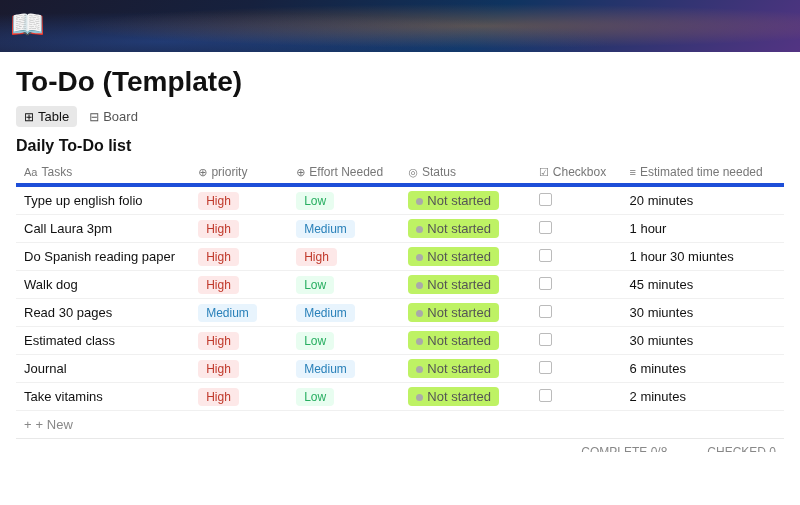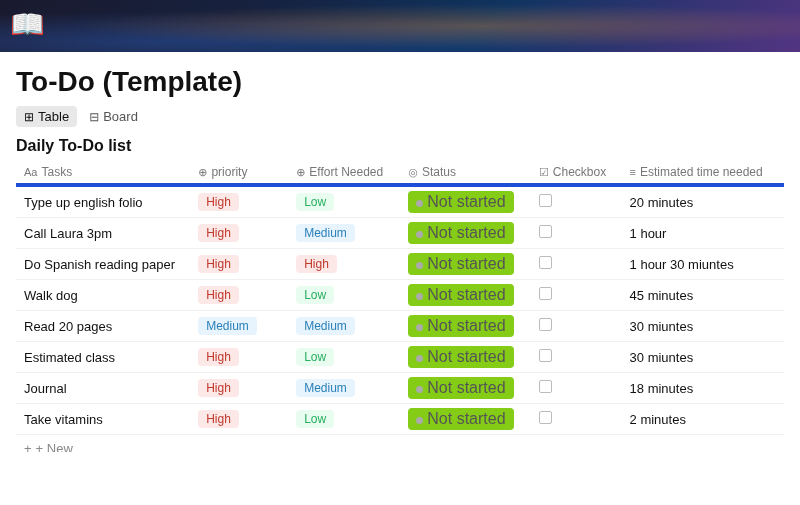--- a/index.html
+++ b/index.html
@@ -99,21 +99,21 @@
     .badge {
       display: inline-block;
       padding: 2px 8px;
       border-radius: 4px;
       font-size: 12px;
       font-weight: 500;
     }
     .badge-high { background: #fde8e8; color: #c0392b; }
     .badge-medium { background: #e8f4fd; color: #2980b9; }
     .badge-low { background: #e8fdf0; color: #27ae60; text-align: center; }
-    .badge-not-started { background: #84cc16; color: #555; font-size: 16px; }
+    .badge-not-started { background: #bef264; color: #555; font-size: 13px; }
 
     .status-dot {
       display: inline-block;
       width: 7px;
       height: 7px;
       border-radius: 50%;
       background: #aaa;
       margin-right: 4px;
     }
 
@@ -226,42 +226,42 @@
   </tr>
         <tr>
     <td>Walk dog</td>
     <td><span class="badge badge-high">High</span></td>
     <td><span class="badge badge-low">Low</span></td>
     <td><span class="badge badge-not-started"><span class="status-dot"></span>Not started</span></td>
     <td><span class="cb"></span></td>
     <td>45 minutes</td>
   </tr>
         <tr>
-    <td>Read 20 pages</td>
+    <td>Read 30 pages</td>
     <td><span class="badge badge-medium">Medium</span></td>
     <td><span class="badge badge-medium">Medium</span></td>
     <td><span class="badge badge-not-started"><span class="status-dot"></span>Not started</span></td>
     <td><span class="cb"></span></td>
     <td>30 miuntes</td>
   </tr>
         <tr>
     <td>Estimated class</td>
     <td><span class="badge badge-high">High</span></td>
     <td><span class="badge badge-low">Low</span></td>
     <td><span class="badge badge-not-started"><span class="status-dot"></span>Not started</span></td>
     <td><span class="cb"></span></td>
     <td>30 miuntes</td>
   </tr>
         <tr>
     <td>Journal</td>
     <td><span class="badge badge-high">High</span></td>
     <td><span class="badge badge-medium">Medium</span></td>
     <td><span class="badge badge-not-started"><span class="status-dot"></span>Not started</span></td>
     <td><span class="cb"></span></td>
-    <td>18 minutes</td>
+    <td>6 minutes</td>
   </tr>
         <tr>
     <td>Take vitamins</td>
     <td><span class="badge badge-high">High</span></td>
     <td><span class="badge badge-low">Low</span></td>
     <td><span class="badge badge-not-started"><span class="status-dot"></span>Not started</span></td>
     <td><span class="cb"></span></td>
     <td>2 minutes</td>
   </tr>
       </tbody>

